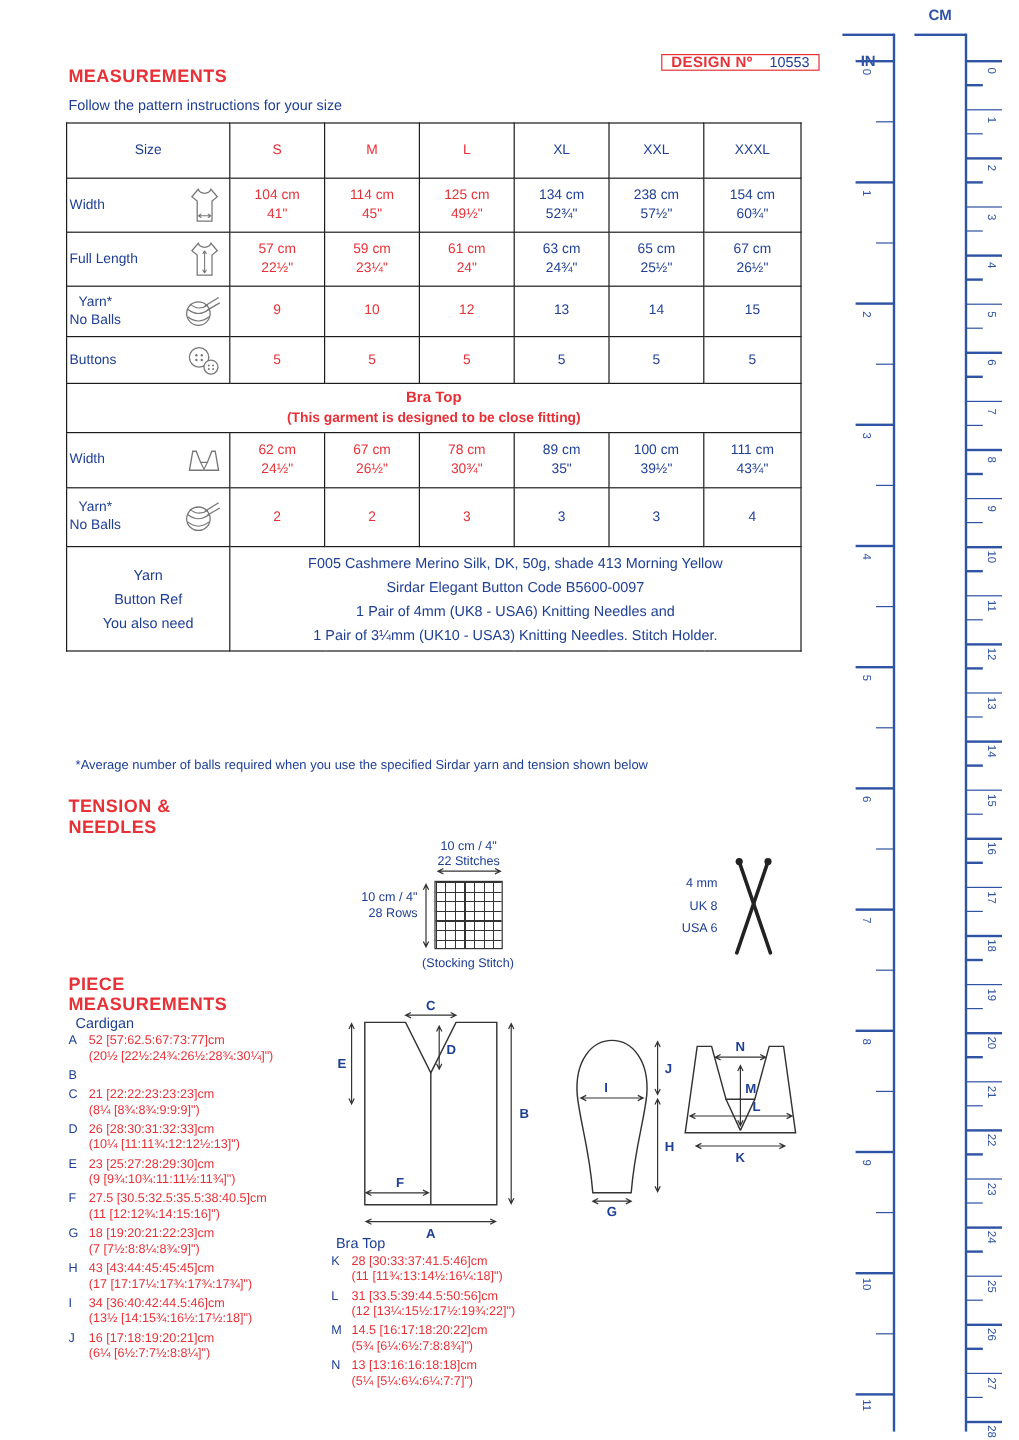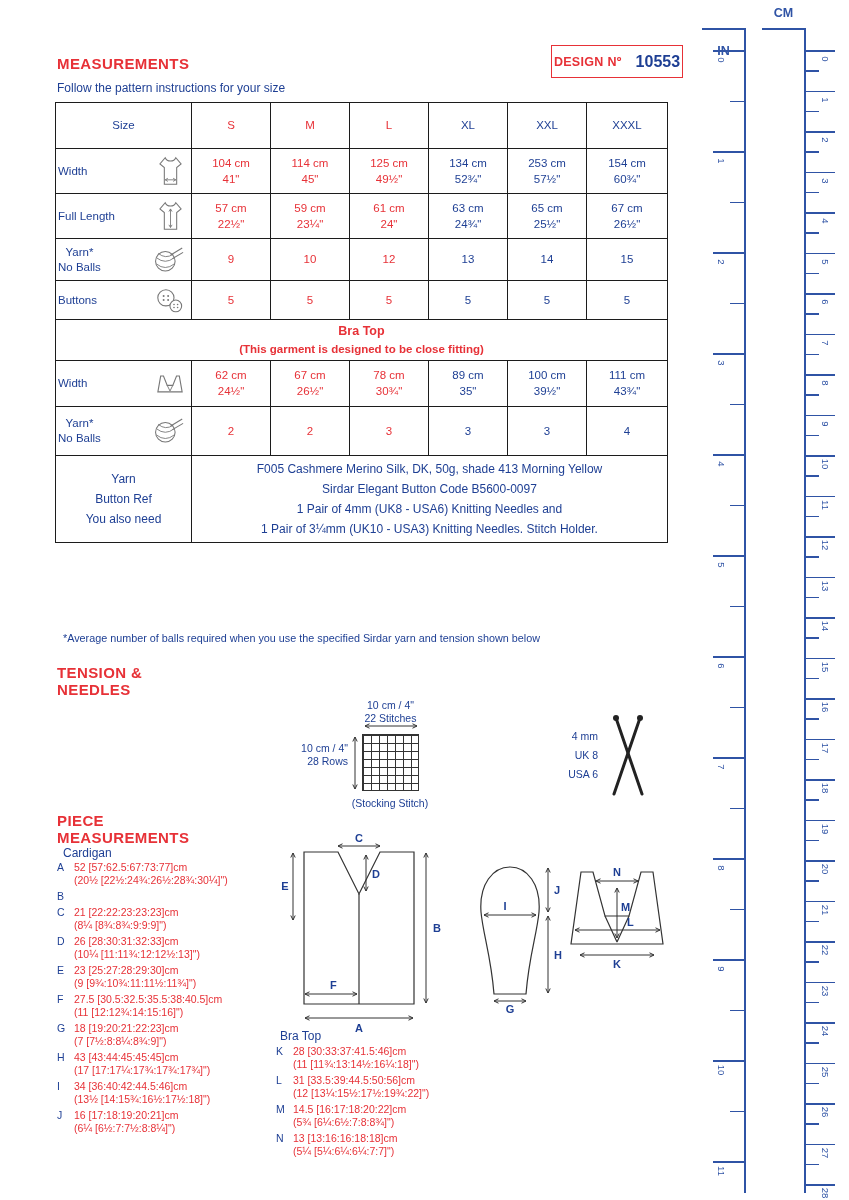--- a/index.html
+++ b/index.html
@@ -10,24 +10,24 @@
   }
   *{margin:0;padding:0;box-sizing:border-box;}
   html,body{background:#fff;}
   body{
     width:849px;height:1200px;position:relative;overflow:hidden;
     font-family:"Liberation Sans",sans-serif;color:var(--navy);
   }
   .abs{position:absolute;}
 
   
-  .design-box{position:absolute;left:551px;top:45px;width:132px;height:33px;
+  .design-box{position:absolute;left:551px;top:45px;width:132px;height:14px;
     border:1.5px solid var(--red);display:flex;align-items:center;justify-content:center;gap:14px;}
   .design-label{color:var(--red);font-weight:bold;font-size:12.5px;letter-spacing:.3px;}
-  .design-number{color:var(--navy);font-weight:bold;font-size:16px;}
+  .design-number{color:var(--navy);font-weight:normal;font-size:12px;}
 
   .sec-title{position:absolute;color:var(--red);font-size:15px;font-weight:bold;letter-spacing:.4px;line-height:17px;}
   .subtitle{position:absolute;left:57px;top:81px;font-size:12px;color:var(--navy);}
 
   
   .m-table{position:absolute;left:55px;top:102px;width:612px;border-collapse:collapse;
     table-layout:fixed;border:1.5px solid #1c1c1c;}
   .m-table td{border:1px solid #1c1c1c;font-size:11.5px;text-align:center;vertical-align:middle;
     padding:3px 2px;white-space:pre-line;line-height:1.4;}
   .label-cell{text-align:left;font-size:12px;color:var(--navy);padding-left:8px;}
@@ -115,21 +115,21 @@
                 <path d="M9,27 H21 M9,27 l3,-1.8 M9,27 l3,1.8 M21,27 l-3,-1.8 M21,27 l-3,1.8" stroke="#777" stroke-width="1" fill="none"></path>
               </svg></span></div></td>
         <td class="val red">104 cm
 41"</td>
         <td class="val red">114 cm
 45"</td>
         <td class="val red">125 cm
 49½"</td>
         <td class="val blue">134 cm
 52¾"</td>
-        <td class="val blue">253 cm
+        <td class="val blue">238 cm
 57½"</td>
         <td class="val blue">154 cm
 60¾"</td>
       </tr>
       <tr style="height: 45px;">
         <td class="label-cell"><div class="label-inner"><span class="lbl">Full Length</span><span class="icon"><svg viewBox="0 0 30 34" width="27" height="30">
                 <path d="M9,2 C11,7 19,7 21,2 L27,9 L22,13 L22,32 L8,32 L8,13 L3,9 Z" fill="none" stroke="#777" stroke-width="1.2"></path>
                 <path d="M15,9 V30 M15,9 l-1.8,3 M15,9 l1.8,3 M15,30 l-1.8,-3 M15,30 l1.8,-3" stroke="#777" stroke-width="1" fill="none"></path>
               </svg></span></div></td>
         <td class="val red">57 cm

